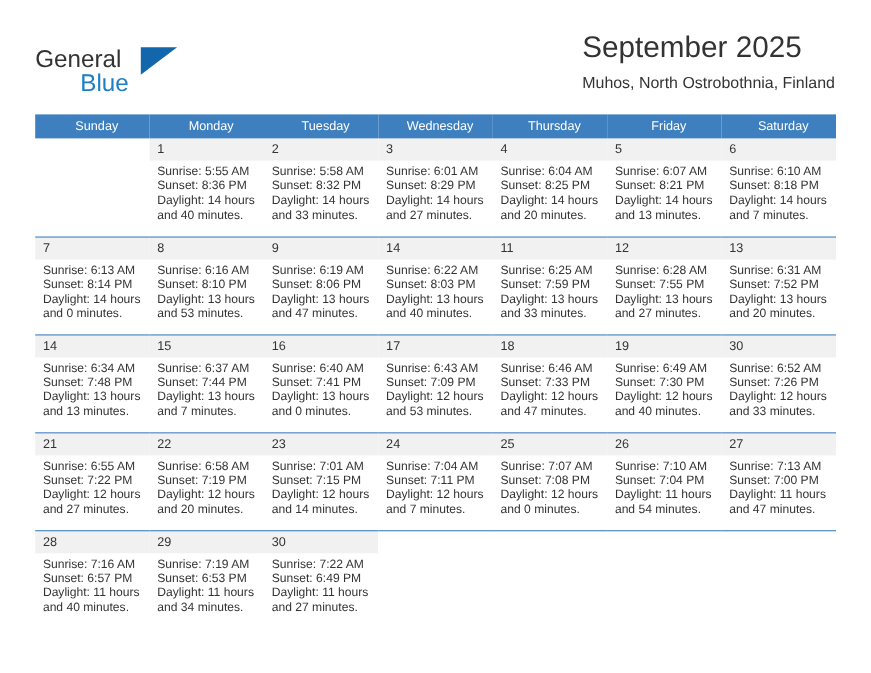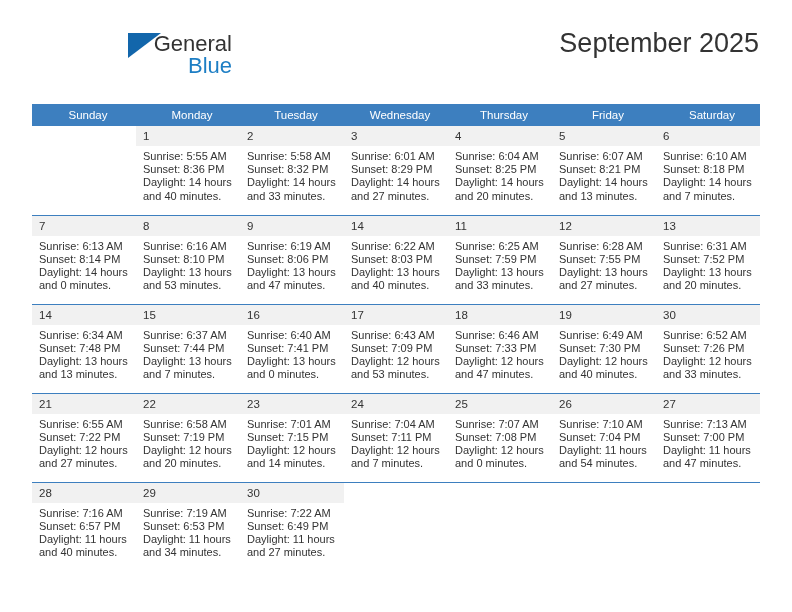--- a/index.html
+++ b/index.html
@@ -25,24 +25,23 @@
   .top {
     position: absolute;
     left: 32px;
     top: 26px;
     right: 33px;
     height: 72px;
   }
   .brand {
     position: absolute;
     left: 0;
-    top: 6px;
+    top: 16px;
     width: 200px;
     height: 56px;
-    text-align: right;
   }
   .brand-line1 {
     font-size: 22px;
     color: #333333;
     letter-spacing: 0px;
     line-height: 24px;
     height: 24px;
     white-space: nowrap;
   }
   .brand-line2 {
@@ -144,20 +143,21 @@
   <div class="top">
 
     <div class="brand">
       <div class="brand-line1">General</div>
       <div class="brand-tri"></div>
       <div class="brand-line2">Blue</div>
     </div>
 
     <div class="titles">
       <h1 class="month-title">September 2025</h1>
+      <div class="location">Muhos, North Ostrobothnia, Finland</div>
     </div>
 
   </div>
 
   <table class="calendar">
     <thead>
       <tr class="cal-head-row">
         <th>Sunday</th>
         <th>Monday</th>
         <th>Tuesday</th>

